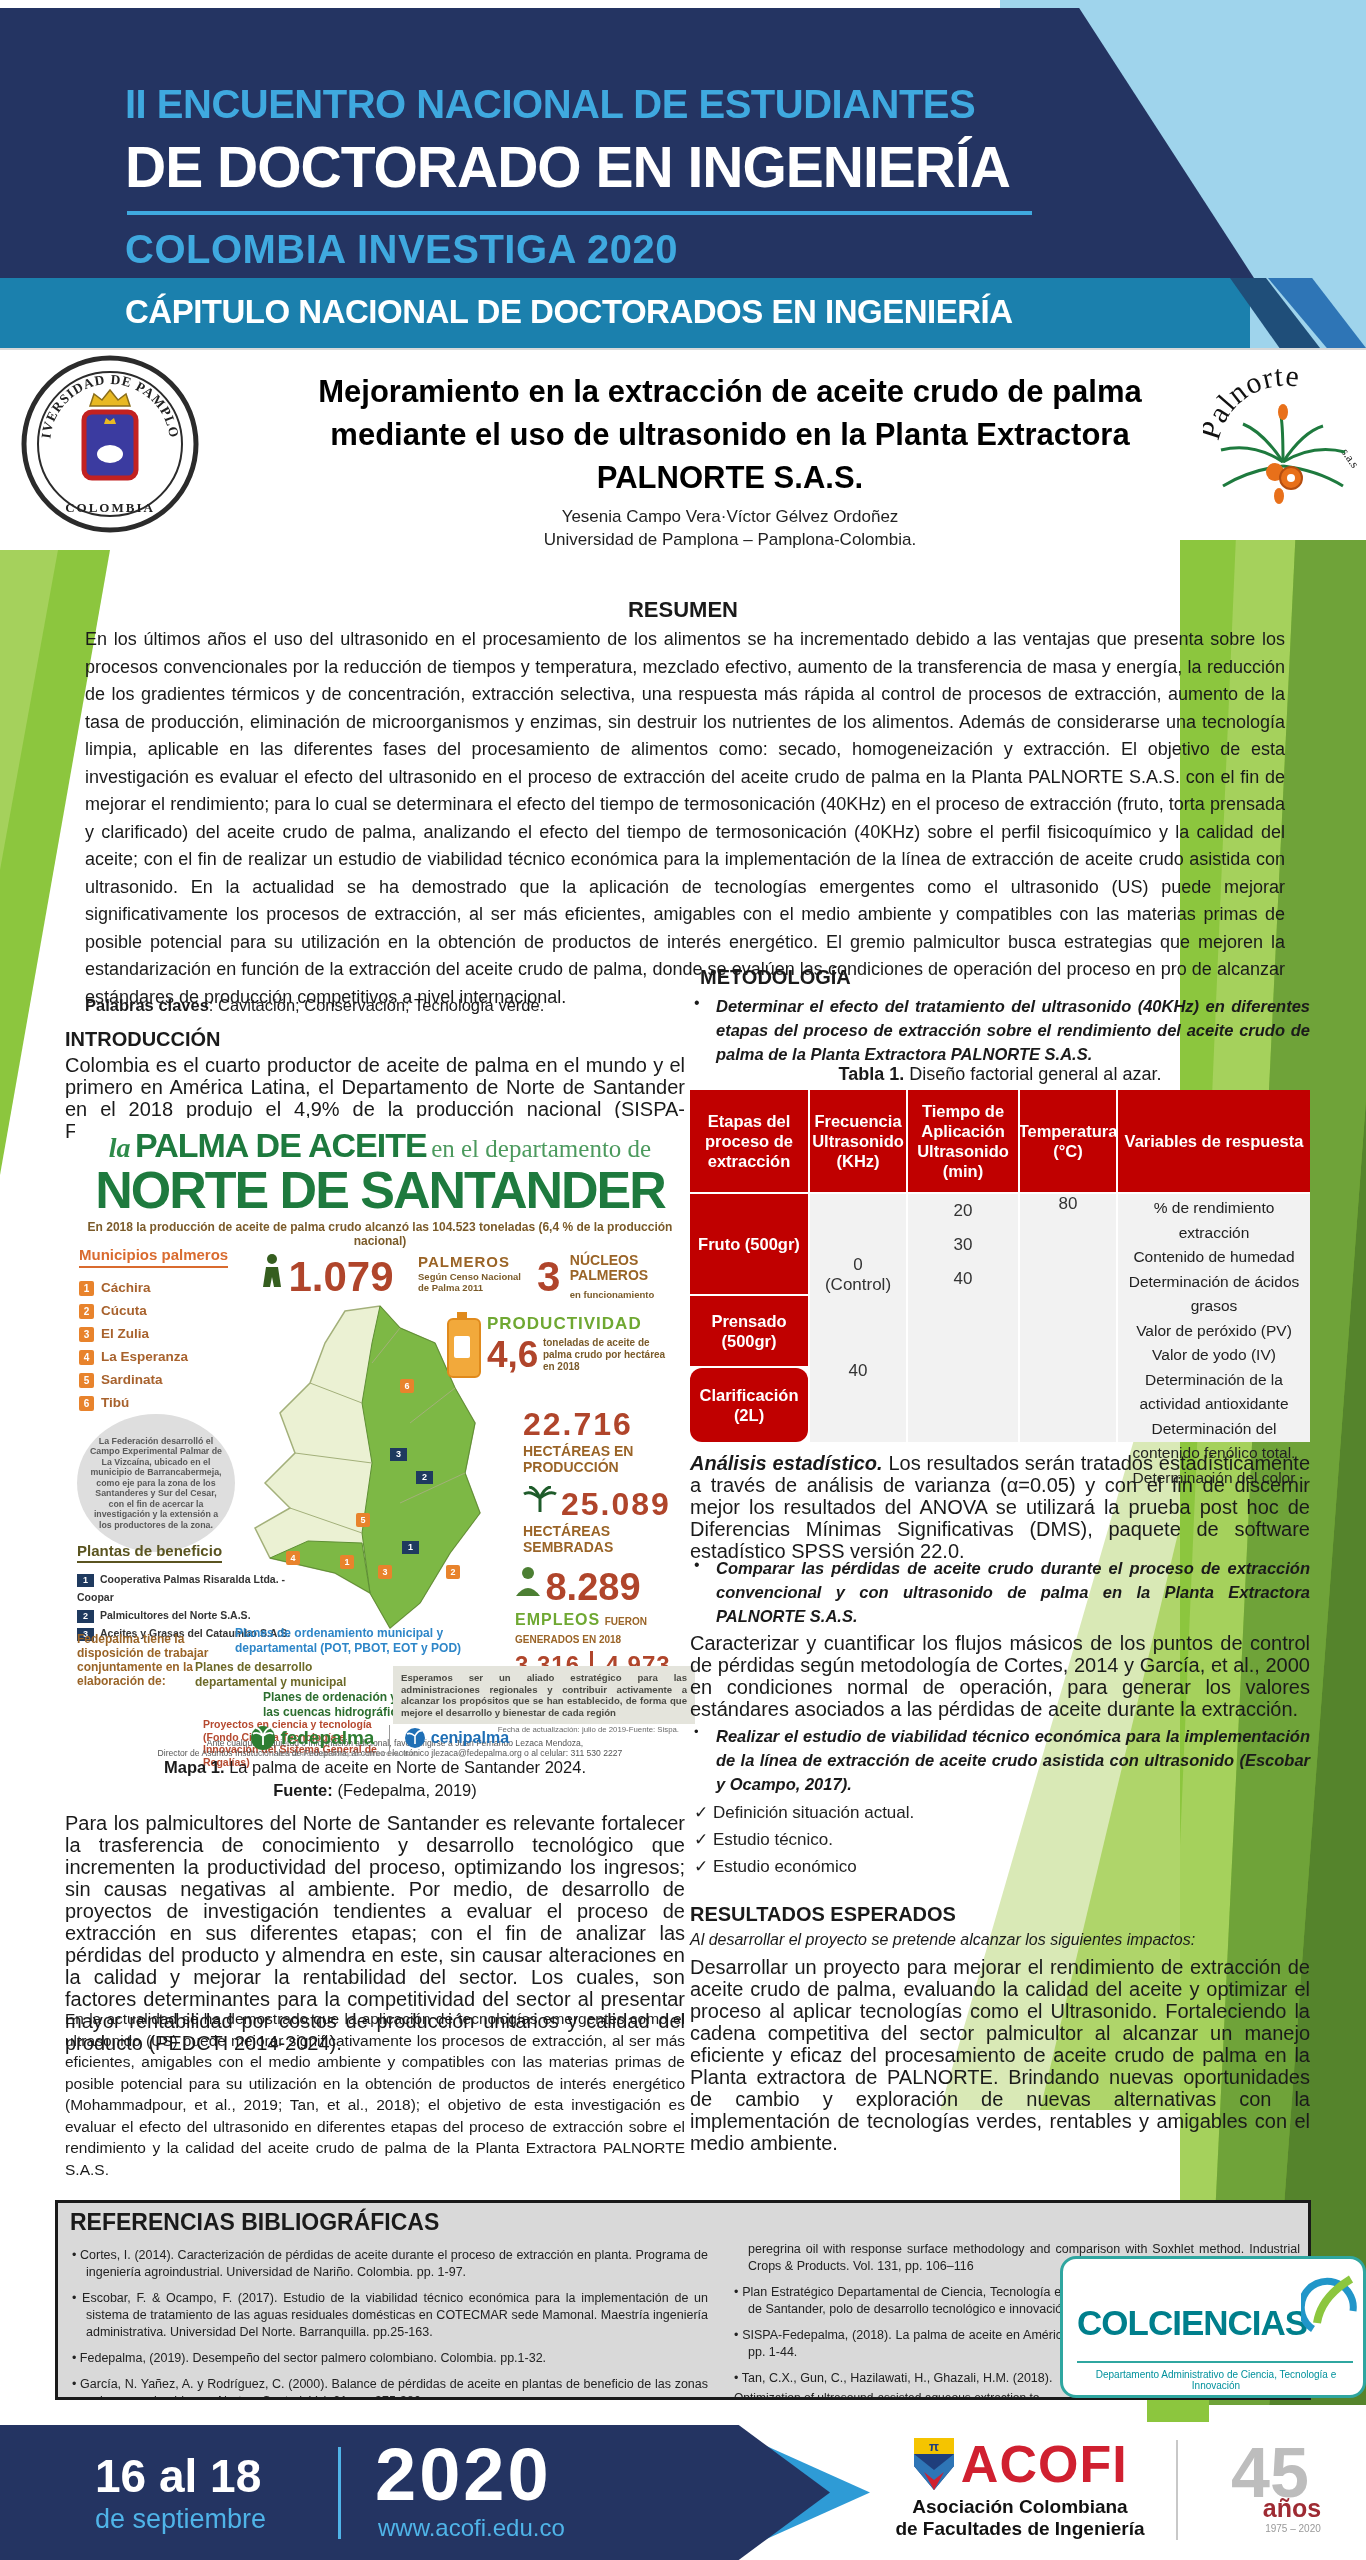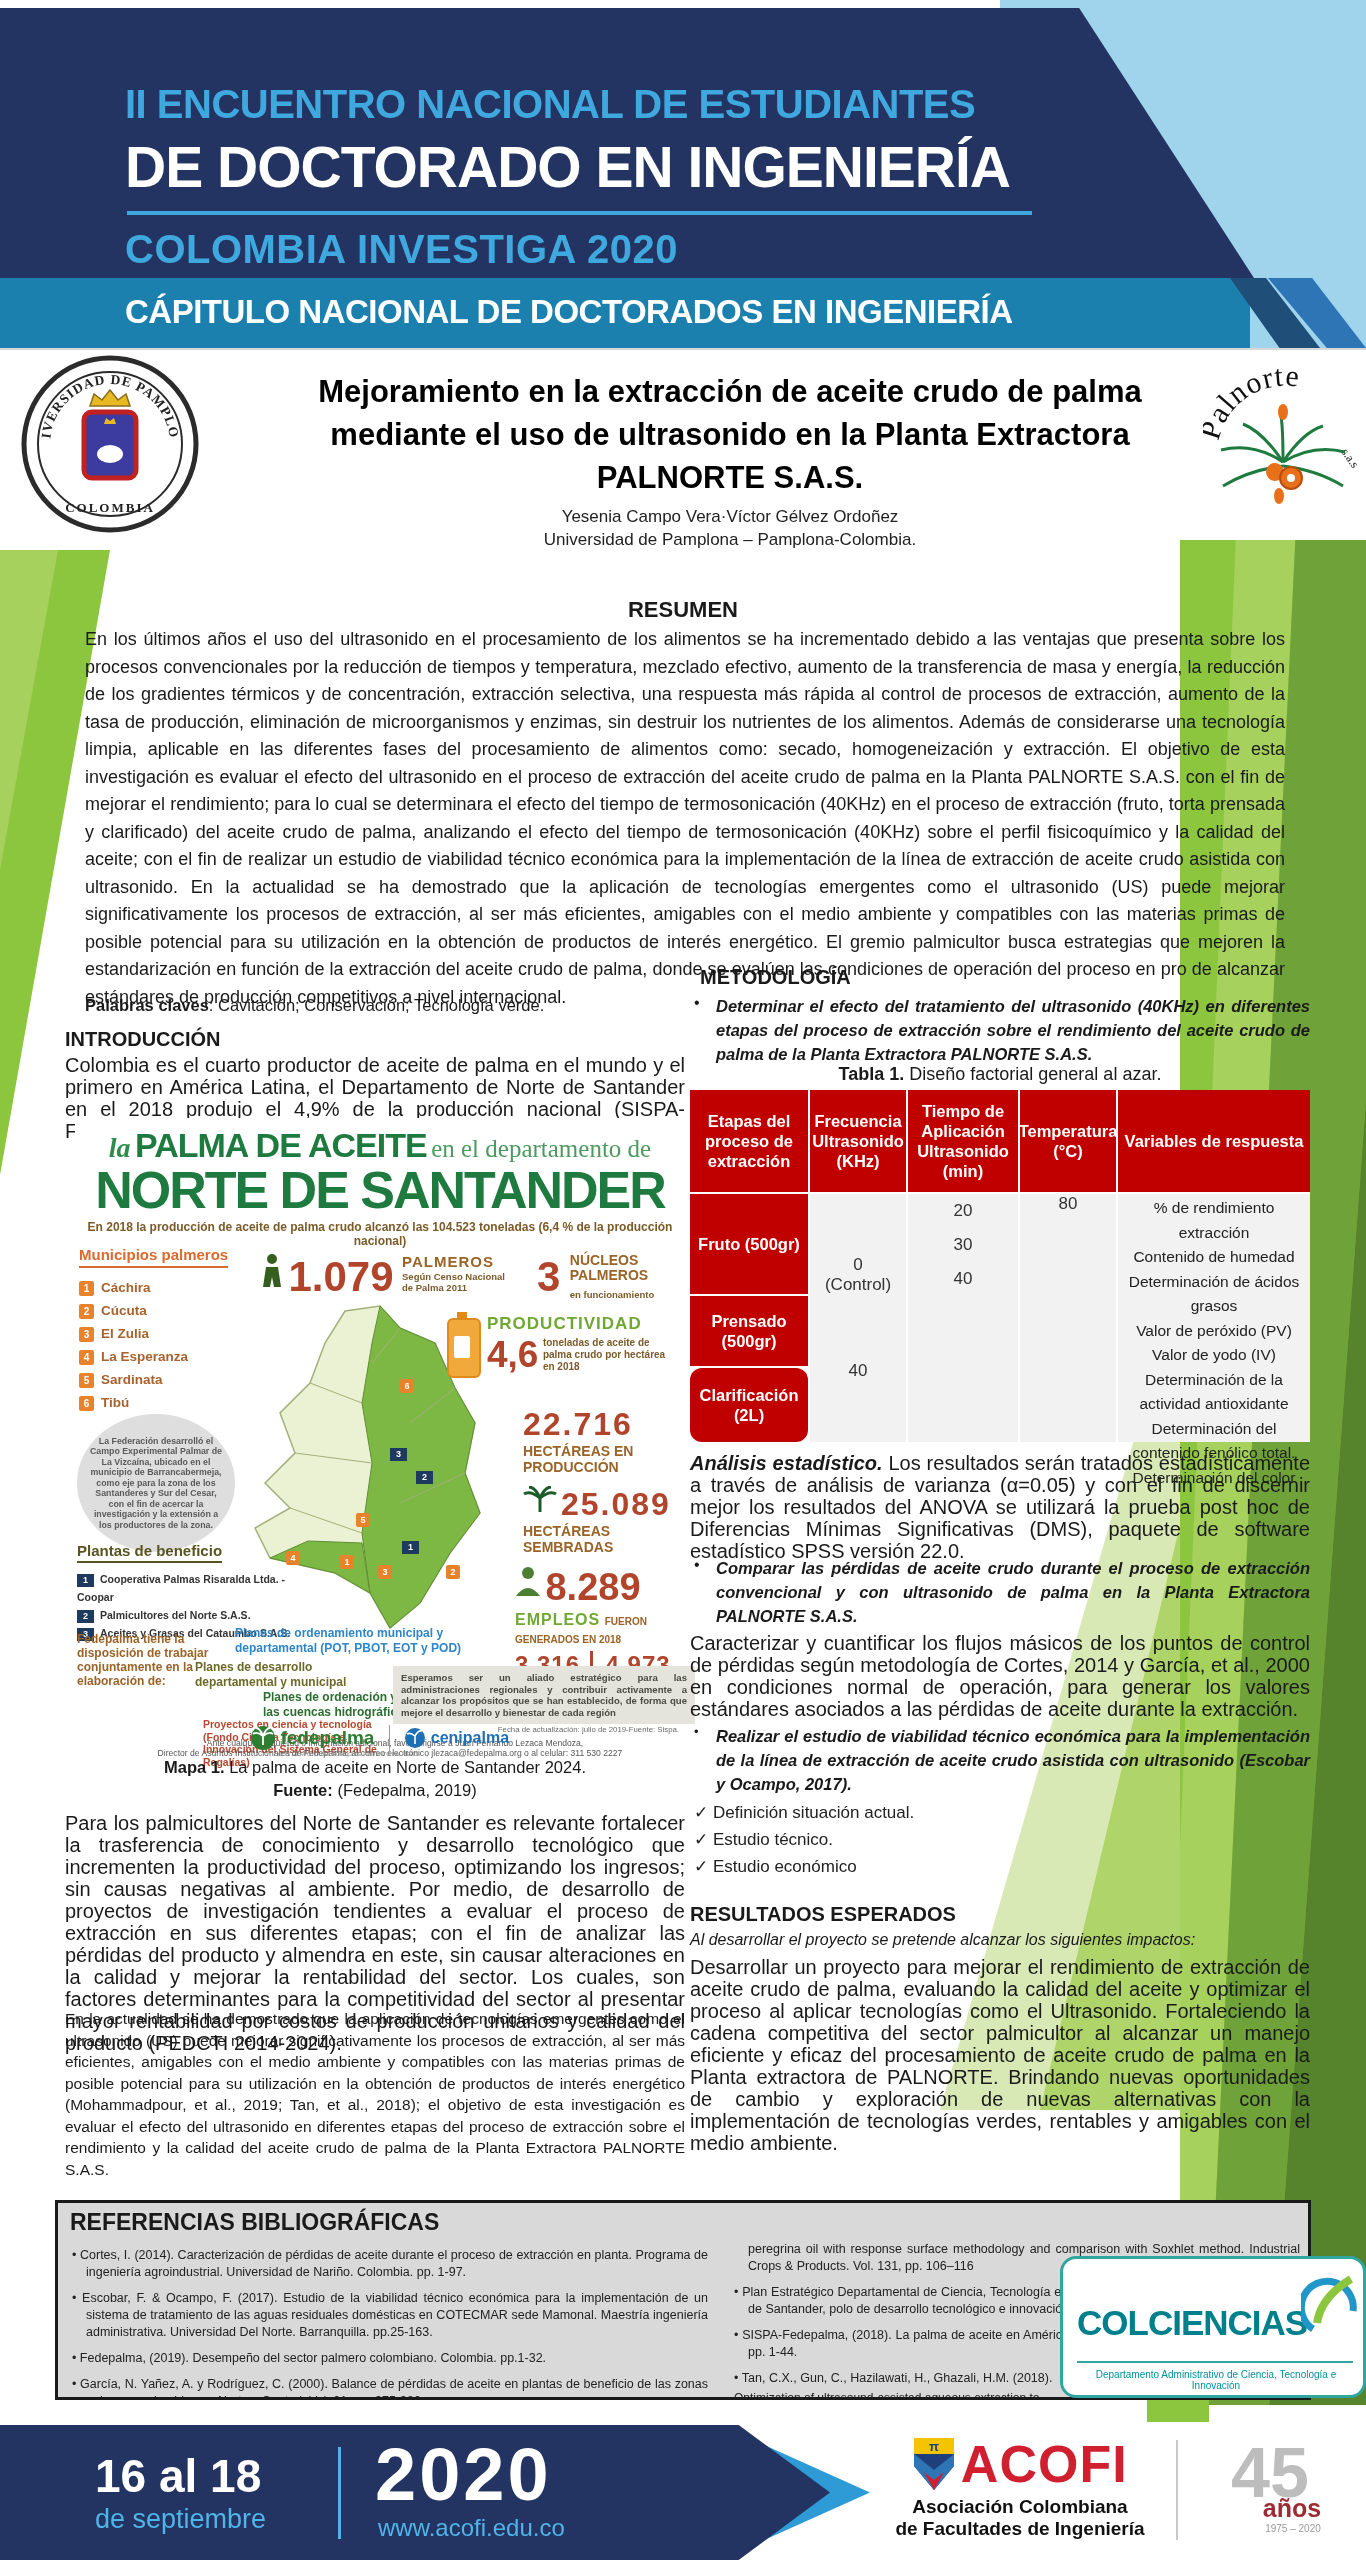--- a/index.html
+++ b/index.html
@@ -127,21 +127,21 @@
       <div><span class="msq">5</span><span>Sardinata</span></div>
       <div><span class="msq">6</span><span>Tibú</span></div>
     </div>
 
     <div class="abs" style="left:185px;top:135px;">
       <svg width="24" height="34" viewBox="0 0 24 34" style="vertical-align:top;">
           <circle cx="12" cy="6" r="5" fill="#355E1F"></circle>
           <path d="M3 34 L6 14 h12 l3 20 h-7 l-2-10 -2 10 z" fill="#355E1F"></path>
         </svg>
       <span class="b ig-brick" style="font-size:42px;vertical-align:top;">1.079</span>
-      <span style="display:inline-block;vertical-align:top;margin-left:4px;width:110px;">
+      <span style="display:inline-block;vertical-align:top;margin-left:20px;width:110px;">
         <span class="b ig-brown" style="font-size:15px;letter-spacing:1px;">PALMEROS</span><br>
         <span class="b" style="font-size:9.5px;color:#7b5b2a;line-height:11px;display:inline-block;">Según Censo Nacional de Palma 2011</span>
       </span>
     </div>
     <div class="abs" style="left:462px;top:135px;width:145px;">
       <span class="b ig-brick" style="font-size:42px;vertical-align:top;">3</span>
       <span style="display:inline-block;vertical-align:top;margin-left:5px;width:100px;">
         <span class="b ig-brown" style="font-size:14px;line-height:15px;display:inline-block;">NÚCLEOS PALMEROS</span><br>
         <span class="b" style="font-size:9.5px;color:#7b5b2a;">en funcionamiento</span>
       </span>

